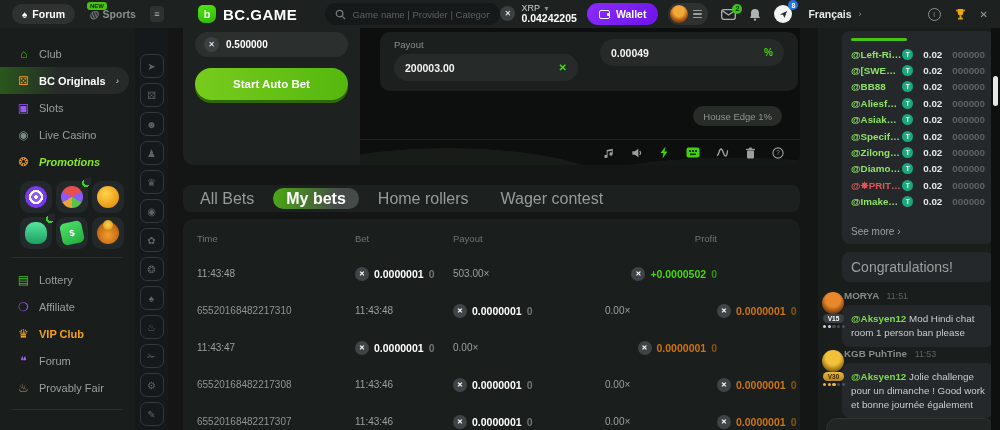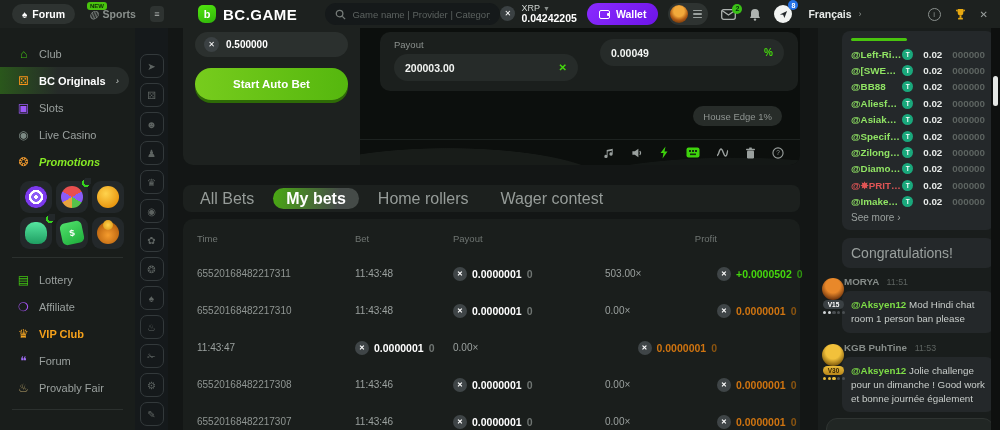--- a/index.html
+++ b/index.html
@@ -119,23 +119,23 @@
   
   .chat{width:182px;flex:none;background:#191d1c;padding:3px 6px 0 8px;position:relative;overflow:hidden}
   .bubble{margin-left:16px;background:#24282a;border-radius:8px;padding:7px 9px;margin-bottom:8px}
   .rain-bar{width:56px;height:3px;border-radius:2px;background:#49c40e;margin-bottom:5px}
   .tip-row{display:flex;align-items:center;justify-content:space-between;height:16.4px;cursor:pointer}
   .tip-name{color:#90e464;font-size:9.8px;font-weight:bold;white-space:nowrap;overflow:hidden;text-overflow:ellipsis;max-width:86px}
   .tip-amt{display:flex;gap:10px;font-size:9.8px}
   .tcoin{width:11px;height:11px;border-radius:50%;background:#1aa87c;color:#fff;font-size:6.5px;font-weight:bold;display:flex;align-items:center;justify-content:center;font-style:normal}
   .tip-amt b{color:#e8ebe9}
   .tip-amt em{color:#5d6461;font-style:normal;font-weight:bold}
-  .see-more{margin-top:2px;color:#9aa09e;font-size:10px;cursor:pointer}
+  .see-more{margin-top:16px;color:#9aa09e;font-size:10px;cursor:pointer}
   .congrats{color:#9aa09e;font-size:14px}
-  .msg{position:relative;margin-bottom:9px}
+  .msg{position:relative;margin-bottom:1px}
   .msg-avatar{position:absolute;left:-4px;top:2px;width:22px;height:22px;border-radius:50%}
   .msg-avatar.a1{background:radial-gradient(circle at 50% 35%,#e8882a 0 40%,#7a3c10 75%,#2e1505)}
   .msg-avatar.a2{background:radial-gradient(circle at 50% 35%,#f2c13b 0 40%,#8a6410 75%,#352805)}
   .vip-badge{position:absolute;left:-3px;top:24px;width:21px;height:9px;border-radius:5px;background:#3a4043;color:#fff;font-size:6.5px;font-weight:bold;display:flex;align-items:center;justify-content:center}
   .vip-badge.gold{background:linear-gradient(180deg,#e8bb3a,#b9861a);color:#3a2703}
   .vip-dots{position:absolute;left:-3px;top:35px;display:flex;gap:1.5px}
   .vip-dots i{width:3.2px;height:3.2px;border-radius:50%;background:#4a4f52}
   .vip-dots i.on{background:#cfd4d6}
   .vip-dots.gold i.on{background:#e8bb3a}
   .msg-head{margin-left:18px;font-size:9.8px;color:#868c89;font-weight:bold}
@@ -421,21 +421,20 @@
 
       <div class="table-card">
         <div class="trow head">
           <span>Time</span>
           <span>Bet</span>
           <span>Payout</span>
           <span style="justify-self:end">Profit</span>
         </div>
 
         <div class="trow">
-          <span class="c-id">65520168482217311</span>
           <span class="c-time">11:43:48</span>
           <span class="c-bet">
               <i class="coin sm">✕</i>
               <b>0.0000001</b>
               <em>0</em>
             </span>
           <span class="c-pay">503.00×</span>
           <span class="c-profit win">
               <i class="coin sm">✕</i>
               <b>+0.0000502</b>

